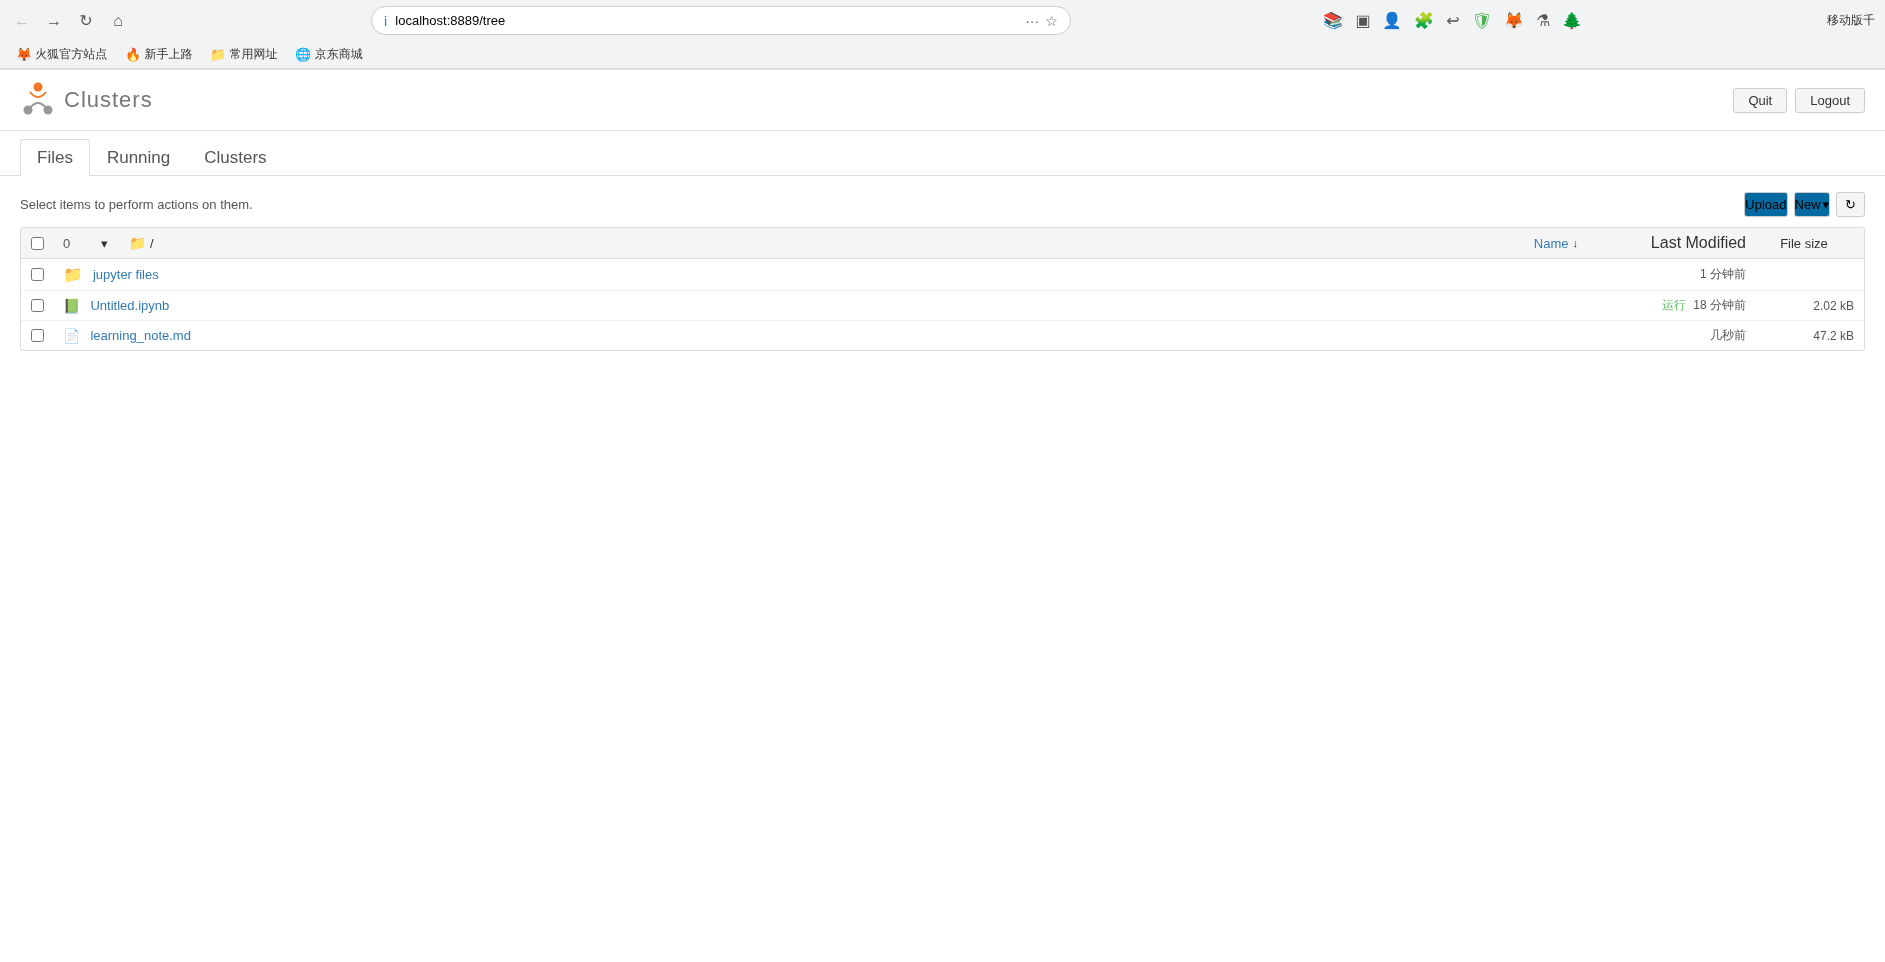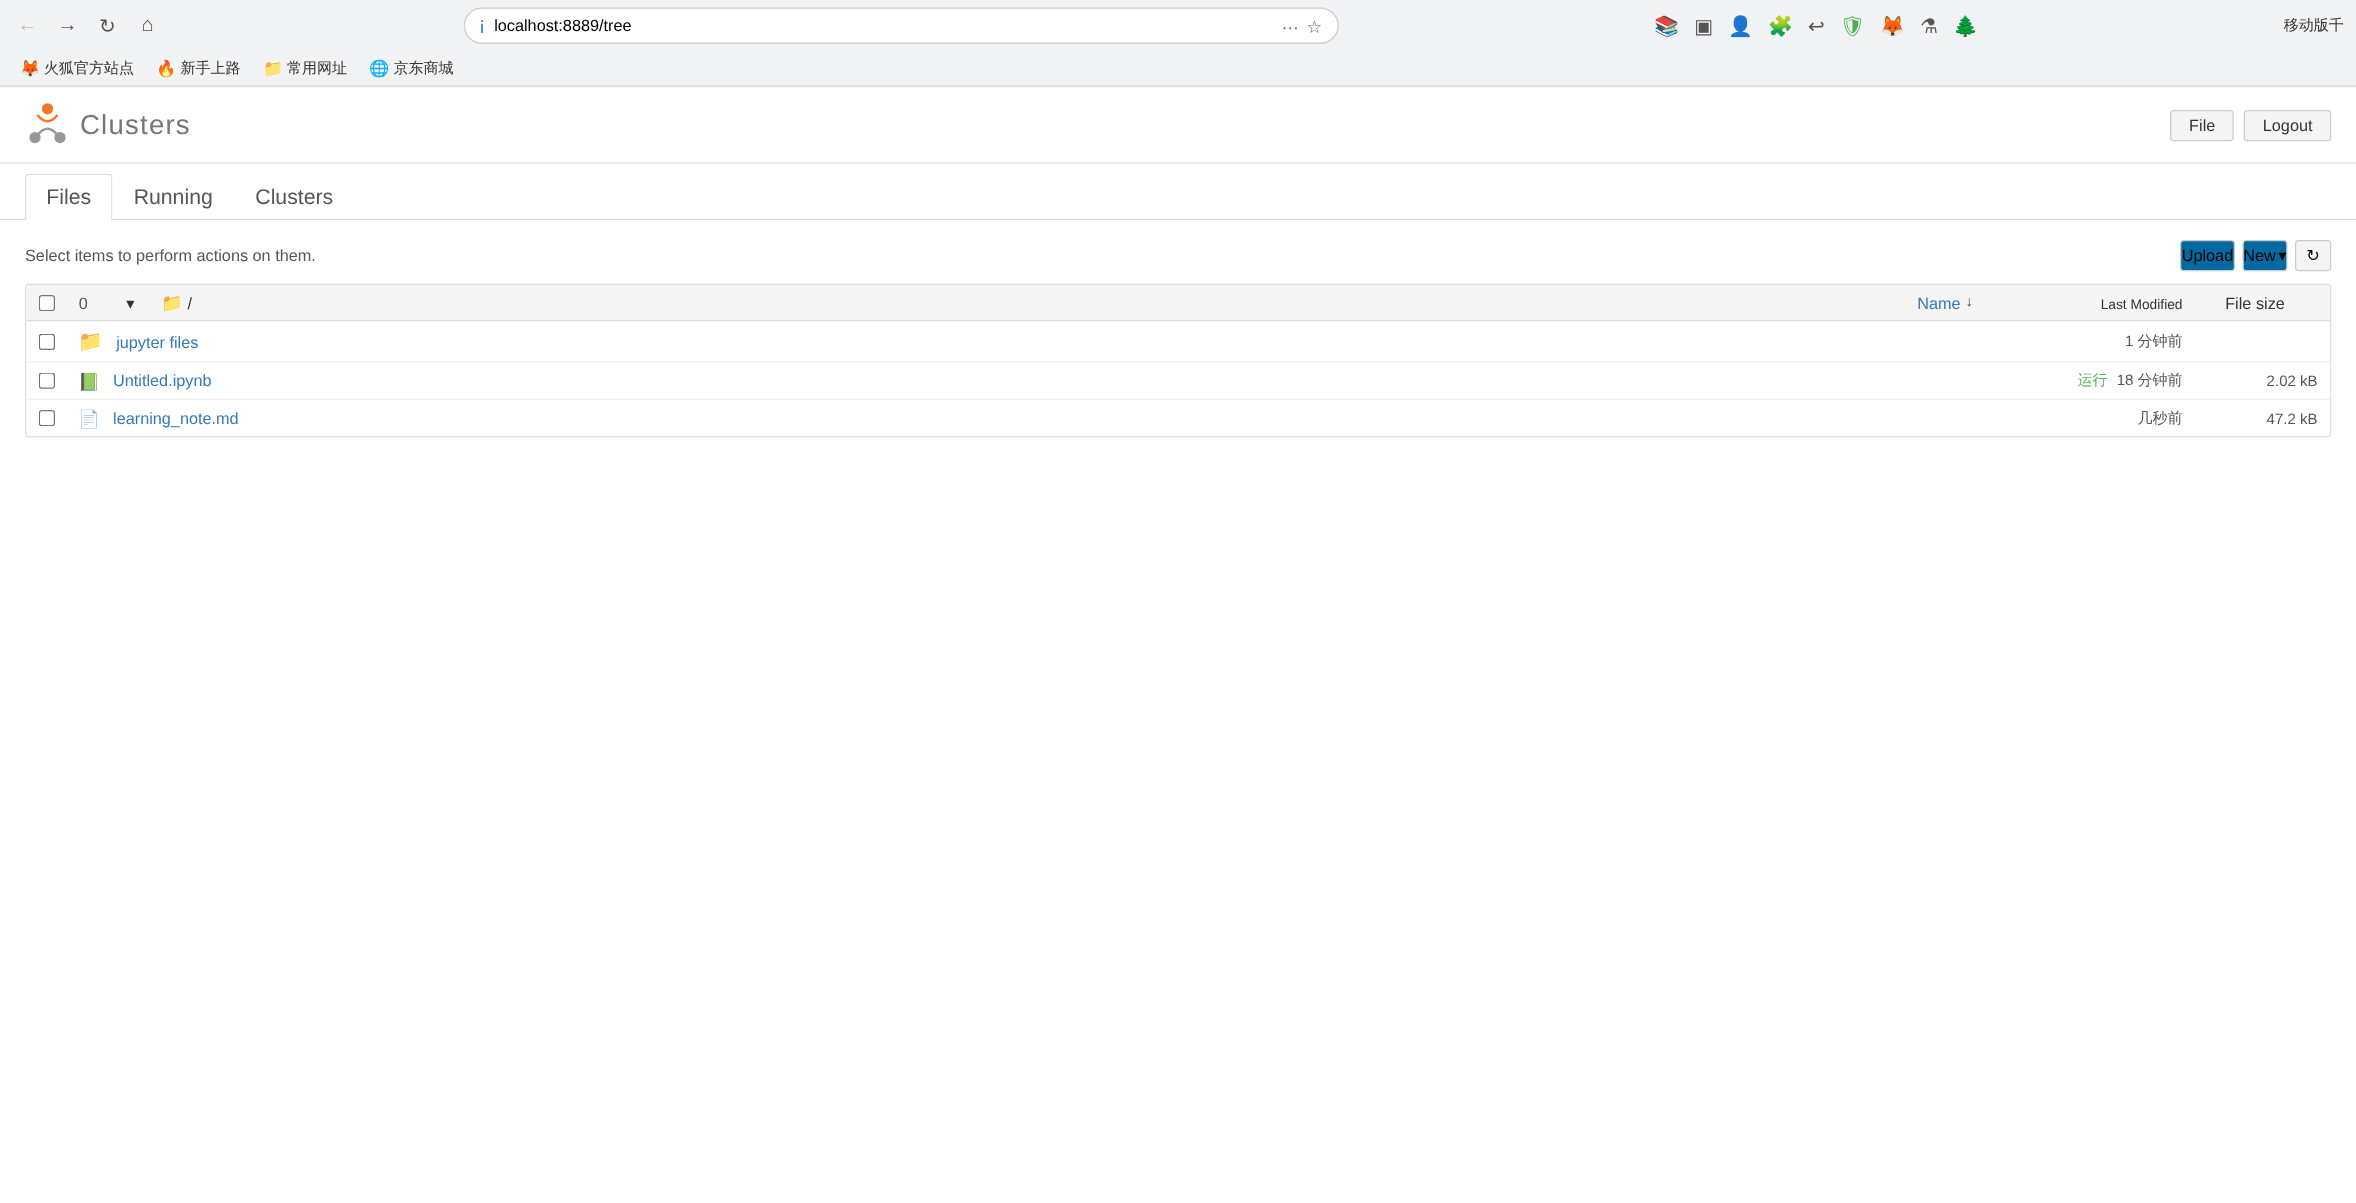--- a/index.html
+++ b/index.html
@@ -273,21 +273,21 @@
       font-size: 12px;
       color: #555;
     }
     .col-header-name {
       cursor: pointer;
       color: #337ab7;
       font-size: 13px;
       font-weight: normal;
     }
     .col-header-modified {
-      font-size: 11px;
+      font-size: 16px;
       font-weight: normal;
     }
     .col-header-size {
       font-size: 13px;
       font-weight: normal;
     }
   </style>
 </head>
 <body>
 
@@ -356,21 +356,21 @@
         <circle cx="8" cy="28" r="4.5" fill="#989898"></circle>
 
         <circle cx="28" cy="28" r="4.5" fill="#989898"></circle>
 
         <path d="M10 10 Q18 20 26 10" fill="none" stroke="#F37726" stroke-width="2"></path>
         <path d="M10 26 Q18 16 26 26" fill="none" stroke="#989898" stroke-width="2"></path>
       </svg>
       <span class="jupyter-logo-text">Clusters</span>
     </div>
     <div class="header-buttons">
-      <button class="header-btn">File</button>
+      <button class="header-btn">Quit</button>
       <button class="header-btn">Logout</button>
     </div>
   </div>
 
   <div class="nav-tabs">
     <div class="nav-tab active">Files</div>
     <div class="nav-tab">Running</div>
     <div class="nav-tab">Clusters</div>
   </div>
 

